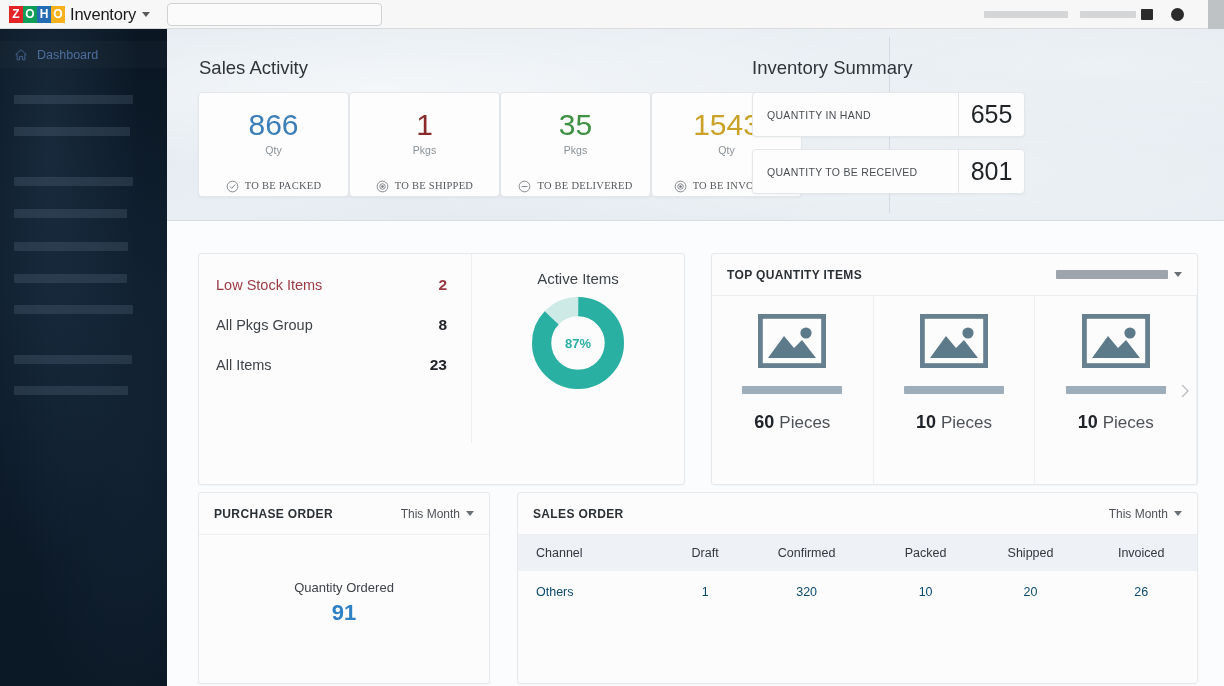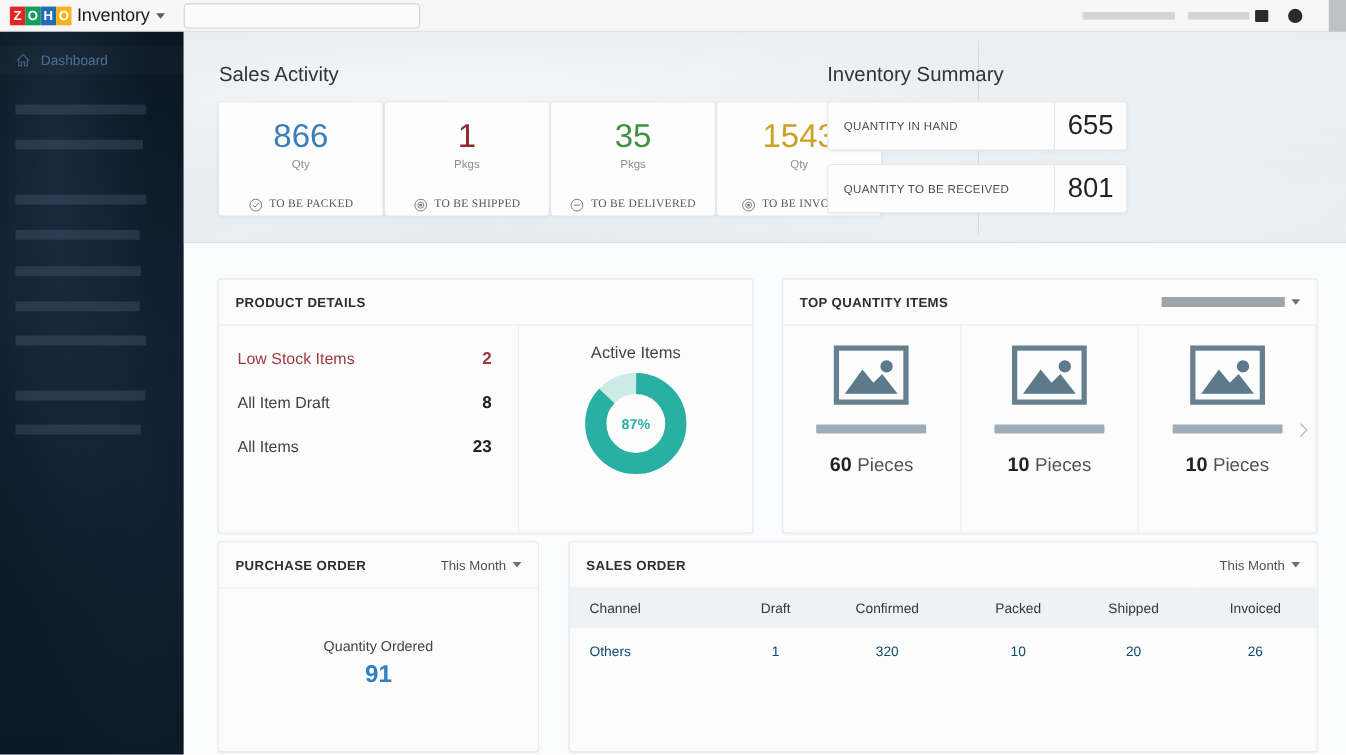--- a/index.html
+++ b/index.html
@@ -351,31 +351,28 @@
           <div class="inv-label">QUANTITY IN HAND</div>
           <div class="inv-val">655</div>
         </div>
         <div class="inv-row">
           <div class="inv-label">QUANTITY TO BE RECEIVED</div>
           <div class="inv-val">801</div>
         </div>
       </div>
 
     <div class="panel" id="panel-product-details">
-      <div class="panel-head">
-        <div class="panel-title">PRODUCT DETAILS</div>
-      </div>
       <div class="pd-body">
         <div class="pd-left" id="pd-items">
             <div class="pd-item">
               <div class="pd-label alert">Low Stock Items</div>
               <div class="pd-value alert">2</div>
             </div>
             <div class="pd-item">
-              <div class="pd-label">All Item Draft</div>
+              <div class="pd-label">All Pkgs Group</div>
               <div class="pd-value">8</div>
             </div>
             <div class="pd-item">
               <div class="pd-label">All Items</div>
               <div class="pd-value">23</div>
             </div>
           </div>
         <div class="pd-right">
           <div class="pd-chart-title">Active Items</div>
           <div class="donut-wrap">

